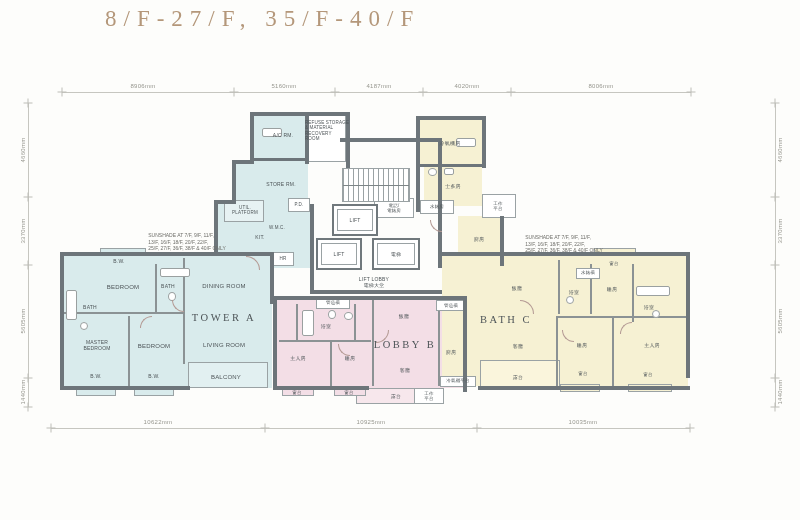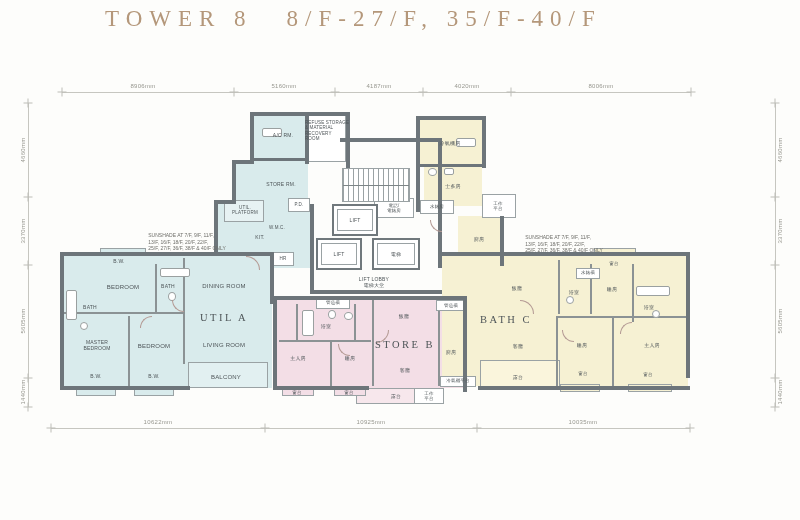--- a/index.html
+++ b/index.html
@@ -48,21 +48,20 @@
        border-radius:0 0 0 100%;box-sizing:border-box;}
   .note{position:absolute;transform:translate(-50%,-50%);font-size:5px;line-height:1.3;
         color:#6f6f6a;white-space:pre-line;text-align:left;}
 </style>
 </head>
 <body>
 
 <div id="sheet">
 
   <div id="title">
-    <span>TOWER 8</span>
     <span>8/F-27/F, 35/F-40/F</span>
   </div>
 
   <div class="dline-h" style="left:62px;top:92px;width:629px;"></div>
   <div class="dline-h" style="left:51px;top:428px;width:639px;"></div>
   <div class="dline-v" style="left:28px;top:103px;height:304px;"></div>
   <div class="dline-v" style="left:775px;top:103px;height:304px;"></div>
 
   <div class="tick" style="left:62px;top:92px;"></div>
   <div class="tick" style="left:234px;top:92px;"></div>
@@ -222,21 +221,21 @@
   <div class="arc" style="left:520px;top:300px;width:14px;height:14px;transform:rotate(180deg);"></div>
   <div class="arc" style="left:562px;top:330px;width:12px;height:12px;"></div>
   <div class="arc" style="left:620px;top:322px;width:12px;height:12px;transform:rotate(90deg);"></div>
   <div class="arc" style="left:430px;top:220px;width:12px;height:12px;"></div>
 
   <div class="lbl t5" style="left:119px;top:261px;">B.W.</div>
   <div class="lbl" style="left:123px;top:288px;">BEDROOM</div>
   <div class="lbl t5" style="left:168px;top:286px;">BATH</div>
   <div class="lbl t5" style="left:90px;top:307px;">BATH</div>
   <div class="lbl" style="left:224px;top:287px;">DINING ROOM</div>
-  <div class="lbl fname" style="left:224px;top:318px;">UTIL A</div>
+  <div class="lbl fname" style="left:224px;top:318px;">TOWER A</div>
   <div class="lbl t5" style="left:97px;top:345px;">MASTER
 BEDROOM</div>
   <div class="lbl" style="left:154px;top:347px;">BEDROOM</div>
   <div class="lbl" style="left:224px;top:346px;">LIVING ROOM</div>
   <div class="lbl t5" style="left:96px;top:376px;">B.W.</div>
   <div class="lbl t5" style="left:154px;top:376px;">B.W.</div>
   <div class="lbl" style="left:226px;top:378px;">BALCONY</div>
   <div class="lbl t5" style="left:283px;top:135px;">A/C RM.</div>
   <div class="lbl t5" style="left:281px;top:184px;">STORE RM.</div>
   <div class="lbl t45" style="left:245px;top:210px;">UTIL.
@@ -258,21 +257,21 @@
   <div class="lbl t5" style="left:374px;top:282px;">LIFT LOBBY
 電梯大堂</div>
   <div class="lbl t45" style="left:437px;top:207px;">水錶房</div>
 
   <div class="lbl t45" style="left:333px;top:303px;">管道槽</div>
   <div class="lbl t45" style="left:451px;top:306px;">管道槽</div>
   <div class="lbl t5" style="left:326px;top:326px;">浴室</div>
   <div class="lbl t5" style="left:298px;top:358px;">主人房</div>
   <div class="lbl t5" style="left:350px;top:358px;">睡房</div>
   <div class="lbl t5" style="left:404px;top:316px;">飯廳</div>
-  <div class="lbl fname" style="left:405px;top:345px;">STORE B</div>
+  <div class="lbl fname" style="left:405px;top:345px;">LOBBY B</div>
   <div class="lbl t5" style="left:405px;top:370px;">客廳</div>
   <div class="lbl t5" style="left:451px;top:352px;">廚房</div>
   <div class="lbl t45" style="left:297px;top:393px;">窗台</div>
   <div class="lbl t45" style="left:349px;top:393px;">窗台</div>
   <div class="lbl t5" style="left:396px;top:396px;">露台</div>
   <div class="lbl t45" style="left:429px;top:396px;">工作
 平台</div>
   <div class="lbl t45" style="left:458px;top:381px;">冷氣機平台</div>
 
   <div class="lbl t5" style="left:450px;top:143px;">冷氣機房</div>

